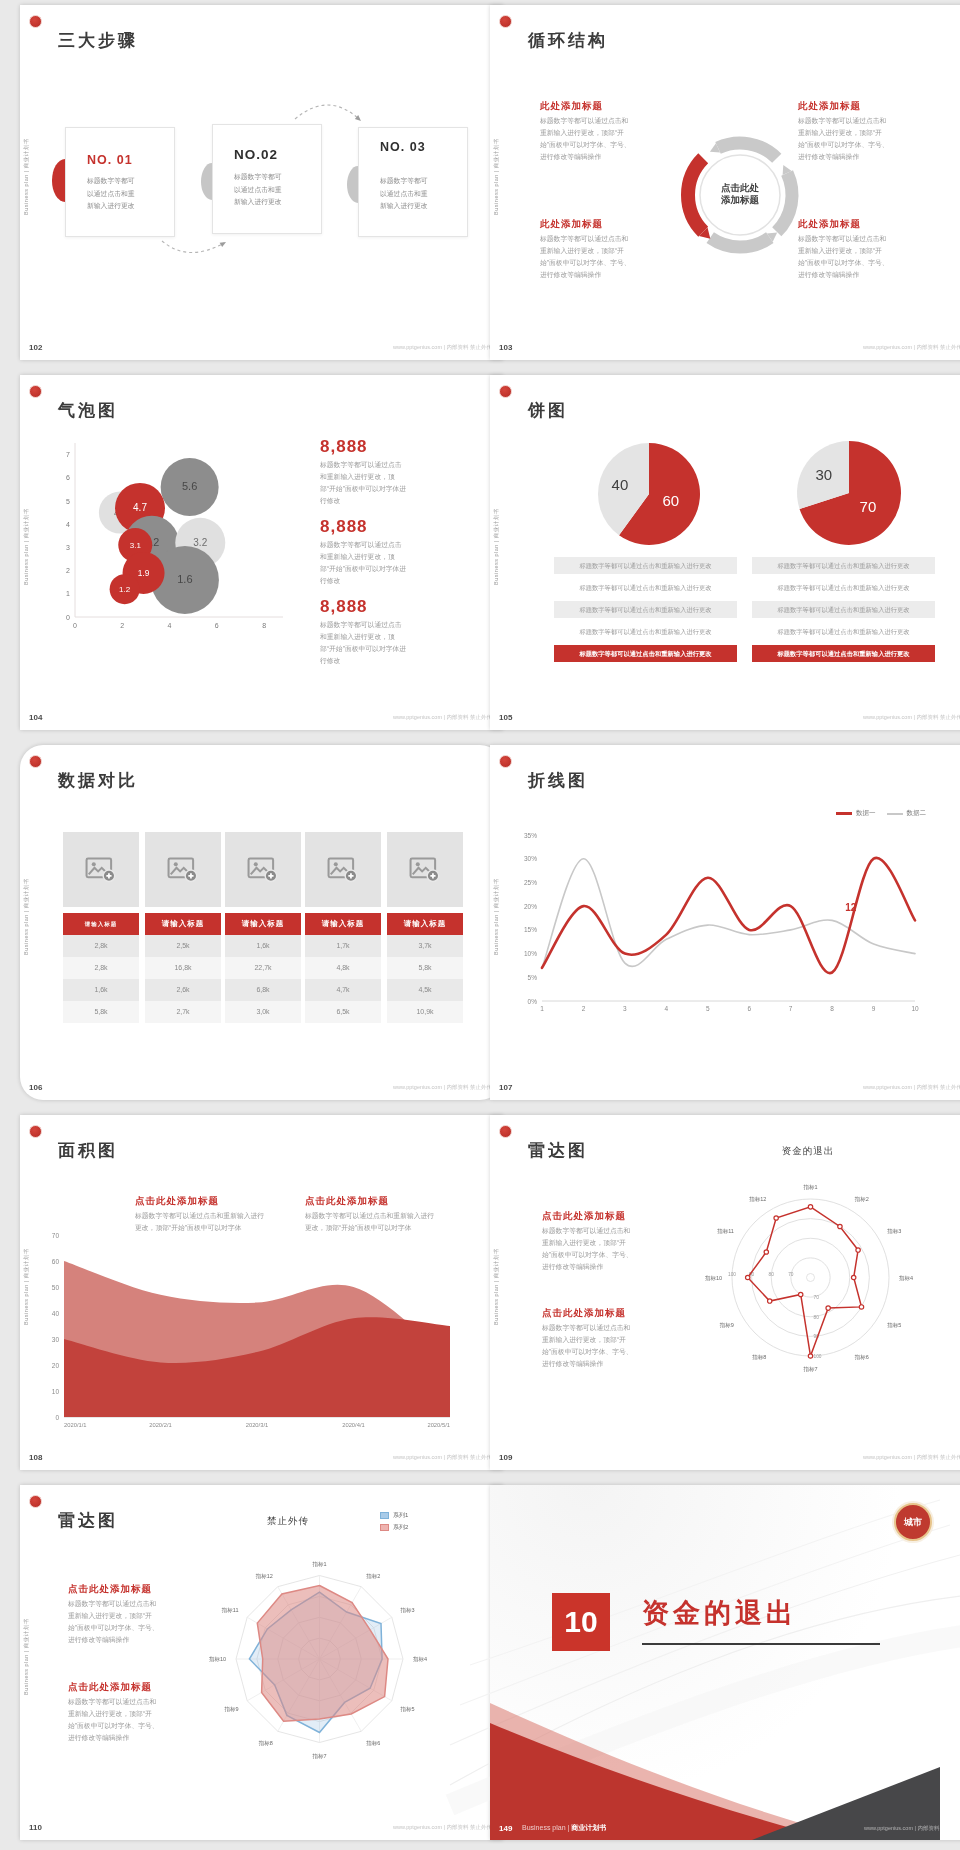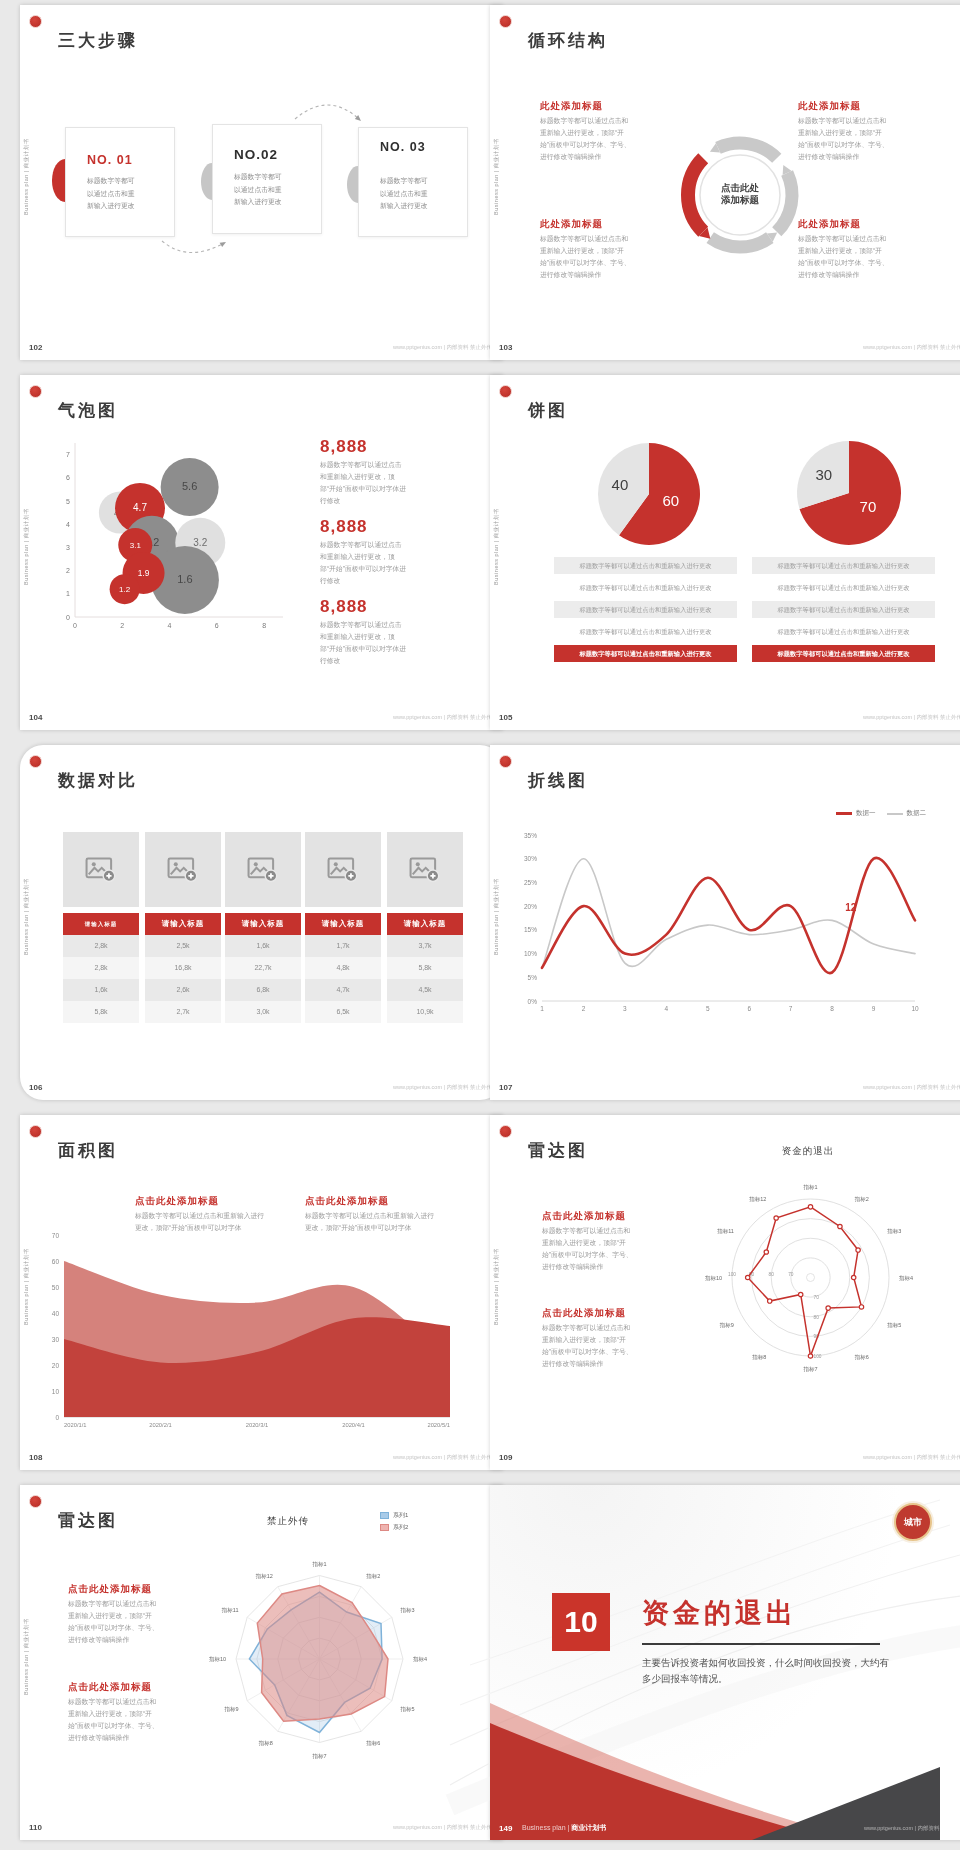--- a/index.html
+++ b/index.html
@@ -469,21 +469,20 @@
       <path d="M262,355 L450,282 L450,355 Z" fill="#474749"></path>
     </svg>
 
     <div class="abs" style="left:404px;top:18px;width:34px;height:34px;border-radius:50%;background:#bf3a2f;border:2px solid #e7c58c;box-shadow:0 0 0 2px #f7efe2;display:flex;align-items:center;justify-content:center;">
       <span style="color:#fff;font-size:9px;font-weight:700;">城市</span>
     </div>
 
     <div class="abs" style="left:62px;top:108px;width:58px;height:58px;background:#ca342a;display:flex;align-items:center;justify-content:center;color:#fff;font-size:30px;font-weight:700;">10</div>
     <div class="abs" style="left:152px;top:110px;font-size:27px;font-weight:700;color:#c5322d;letter-spacing:4px;">资金的退出</div>
     <div class="abs" style="left:152px;top:158px;width:238px;height:2px;background:#3b3b3b;"></div>
-    <div class="abs" style="left:152px;top:170px;width:252px;font-size:9.5px;color:#4f4f4f;line-height:16px;">主要告诉投资者如何收回投资，什么时间收回投资，大约有多少回报率等情况。</div>
 
     <div class="abs" style="left:9px;bottom:7px;font-size:8px;font-weight:700;color:#fff;">149</div>
     <div class="abs" style="left:32px;bottom:7px;font-size:7px;color:rgba(255,255,255,.75);">
       <span>Business plan |</span>
       <span style="color:#fff;font-weight:700;">商业计划书</span>
     </div>
     <div class="abs" style="right:10px;bottom:8px;font-size:5.5px;color:rgba(255,255,255,.55);">www.pptgenius.com | 内部资料 禁止外传</div>
   </div>
 
 </div>

